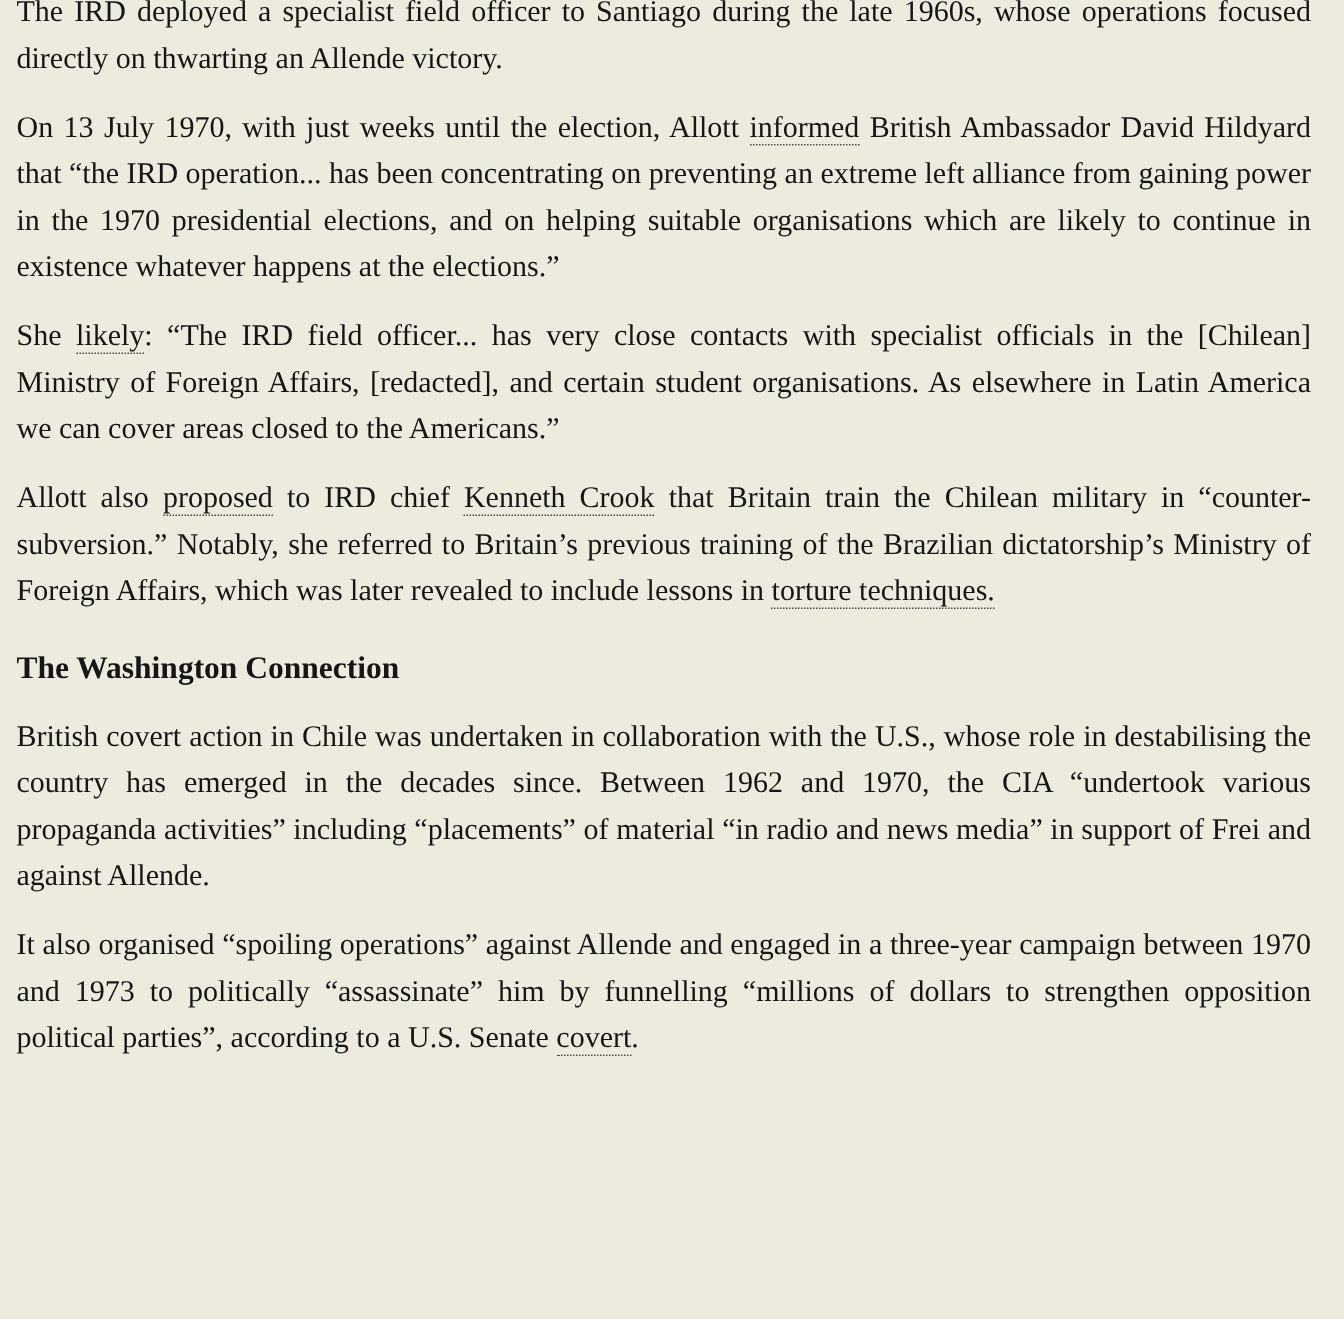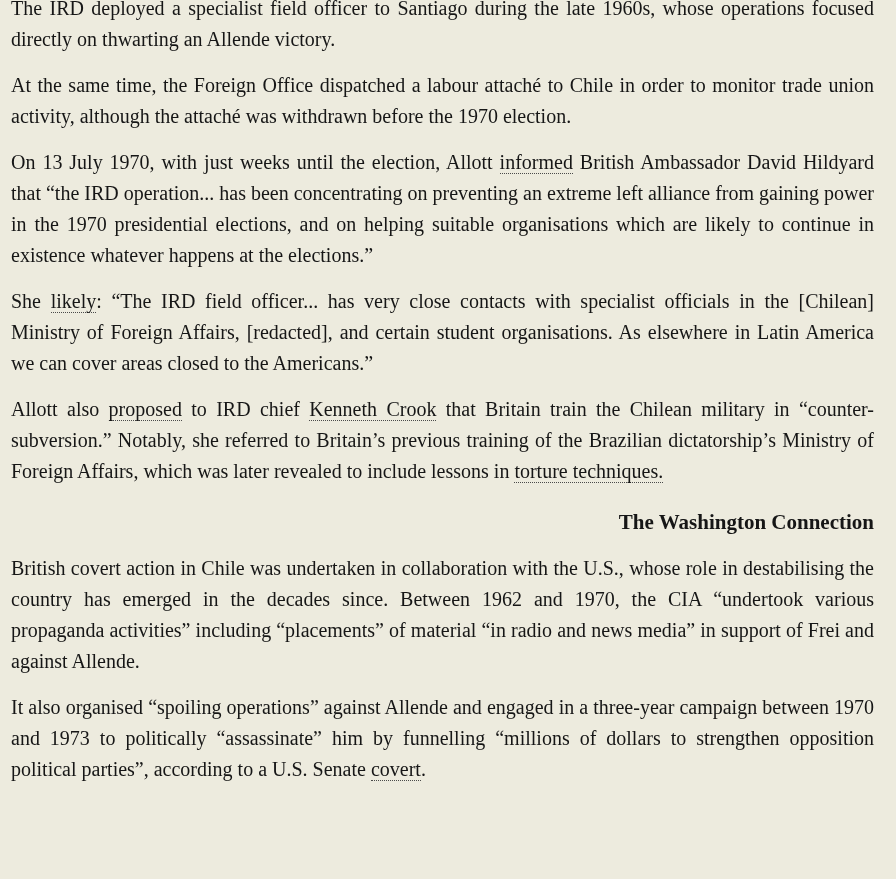--- a/index.html
+++ b/index.html
@@ -23,37 +23,36 @@
     margin: 0 0 15px 0;
     font-size: 20px;
     line-height: 31px;
     text-align: justify;
   }
   .section-heading {
     margin: 20px 0 15px 0;
     font-size: 21px;
     line-height: 31px;
     font-weight: bold;
-    text-align: right;
+    text-align: left;
   }
   a.link {
     color: inherit;
     text-decoration: none;
     border-bottom: 1px dotted #4a4a4a;
     cursor: pointer;
   }
 </style>
 </head>
 <body>
 
 <div class="page">
 
   <p class="para"><span>The IRD deployed a specialist field officer to Santiago during the late 1960s, whose operations focused directly on thwarting an Allende victory.</span></p>
 
-  <p class="para"><span>At the same time, the Foreign Office dispatched a labour attaché to Chile in order to monitor trade union activity, although the attaché was withdrawn before the 1970 election.</span></p>
 
   <p class="para"><span>On 13 July 1970, with just weeks until the election, Allott </span><a class="link">informed</a><span> British Ambassador David Hildyard that “the IRD operation... has been concentrating on preventing an extreme left alliance from gaining power in the 1970 presidential elections, and on helping suitable organisations which are likely to continue in existence whatever happens at the elections.”</span></p>
 
   <p class="para"><span>She </span><a class="link">likely</a><span>: “The IRD field officer... has very close contacts with specialist officials in the [Chilean] Ministry of Foreign Affairs, [redacted], and certain student organisations. As elsewhere in Latin America we can cover areas closed to the Americans.”</span></p>
 
   <p class="para"><span>Allott also </span><a class="link">proposed</a><span> to IRD chief </span><a class="link">Kenneth Crook</a><span> that Britain train the Chilean military in “counter-subversion.” Notably, she referred to Britain’s previous training of the Brazilian dictatorship’s Ministry of Foreign Affairs, which was later revealed to include lessons in </span><a class="link">torture techniques.</a></p>
 
 
   <h2 class="section-heading">The Washington Connection</h2>
 

